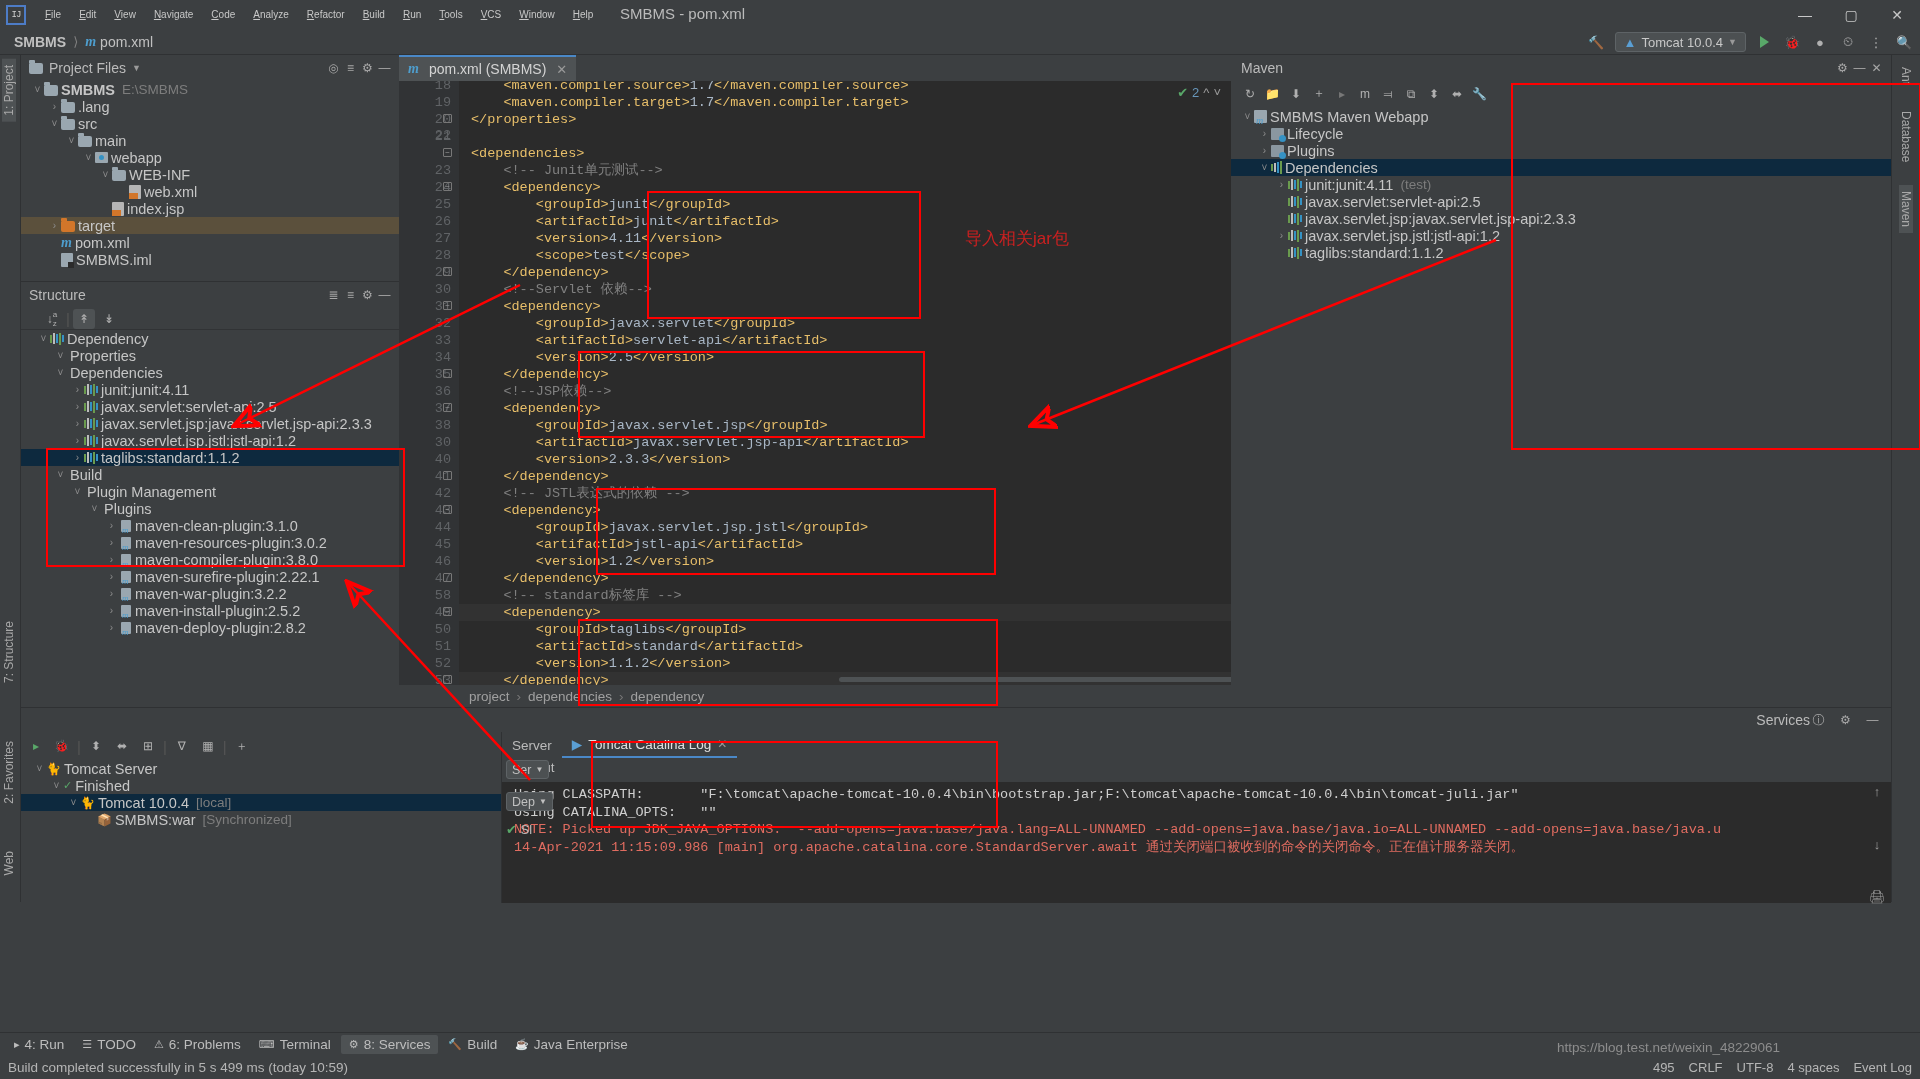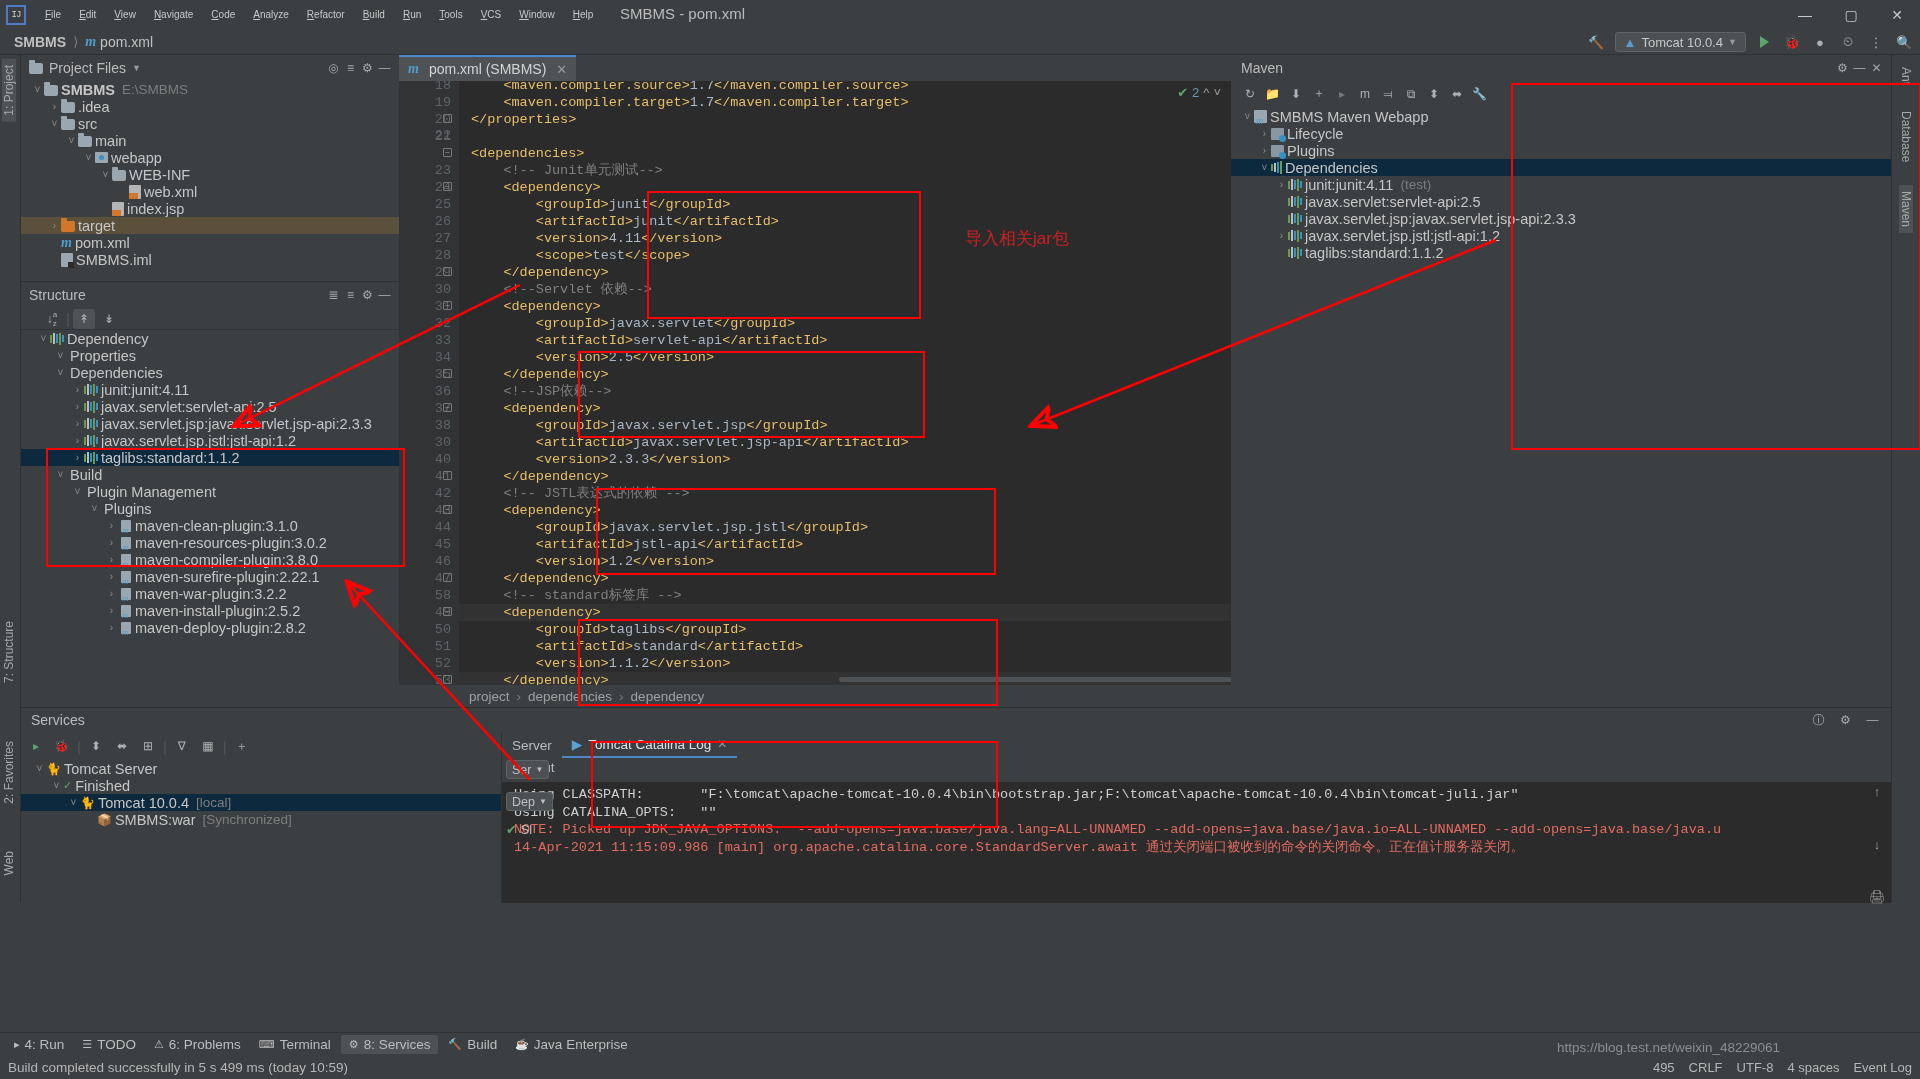--- a/index.html
+++ b/index.html
@@ -152,21 +152,21 @@
   #maven-panel { position:absolute; left:1231px; top:55px; width:660px; height:652px; background:#3c3f41; }
   #maven-head { height:26px; display:flex; align-items:center; padding:0 6px 0 10px; font-size:14px; }
   #maven-tb { height:25px; display:flex; align-items:center; gap:1px; padding-left:8px; }
   #maven-tree { padding-top:2px; }
   .goal-ico{width:13px;height:12px;flex:none;background:#8a97a0;border-radius:1px;position:relative;}
   .goal-ico:after{content:'';position:absolute;right:-2px;bottom:-2px;width:7px;height:7px;border-radius:50%;background:#3592c4;}
   #right-stripe { position:absolute; right:0; top:55px; width:29px; height:847px; background:#3c3f41; border-left:1px solid #2f3133;}
 
   
   #services { position:absolute; left:21px; top:707px; width:1870px; height:195px; background:#3c3f41; border-top:1px solid #2f3133;}
-  #svc-head { height:24px; display:flex; align-items:center; padding-left:10px; font-size:14px; color:#bbbbbb;}
+  #svc-head { height:24px; display:flex; align-items:center; padding-left:10px; font-size:14px; color:#bbbbbb;text-align:right;}
   #svc-toolbar { position:absolute; left:0; top:24px; width:480px; height:28px; display:flex; align-items:center; gap:4px; padding-left:4px;}
   #svc-tree { position:absolute; left:0; top:52px; width:480px; height:143px; }
   #svc-divider { position:absolute; left:480px; top:24px; width:1px; height:171px; background:#2f3133;}
   #svc-tabs { position:absolute; left:481px; top:24px; width:1389px; height:171px; }
   .svc-tabrow { height:26px; display:flex; align-items:center; font-size:13.5px; }
   .svc-tab { display:flex; align-items:center; gap:6px; padding:0 10px; height:26px; color:#bbbbbb;}
   .svc-tab.active { border-bottom:2px solid #4a88c7; color:#e0e0e0;}
   .mini-sel { background:#4c5052; border:1px solid #5e6366; border-radius:3px; height:19px;
               display:flex; align-items:center; padding:0 5px; font-size:12.5px; color:#c0c0c0; gap:4px;}
   #console {
@@ -271,21 +271,21 @@
           <span class="folder-ico"></span>
         </span>
         <span class="lbl" style="font-weight: bold;">SMBMS</span>
         <span class="sub">E:\SMBMS</span>
       </div>
       <div class="tnode" style="height: 17px; padding-left: 27px;">
         <span class="arrow">›</span>
         <span style="flex: 0 0 auto; display: inline-flex; align-items: center; padding-top: 2px;">
           <span class="folder-ico"></span>
         </span>
-        <span class="lbl">.idea</span>
+        <span class="lbl">.lang</span>
       </div>
       <div class="tnode" style="height: 17px; padding-left: 27px;">
         <span class="arrow">˅</span>
         <span style="flex: 0 0 auto; display: inline-flex; align-items: center; padding-top: 2px;">
           <span class="folder-ico"></span>
         </span>
         <span class="lbl">src</span>
       </div>
       <div class="tnode" style="height: 17px; padding-left: 44px;">
         <span class="arrow">˅</span>

